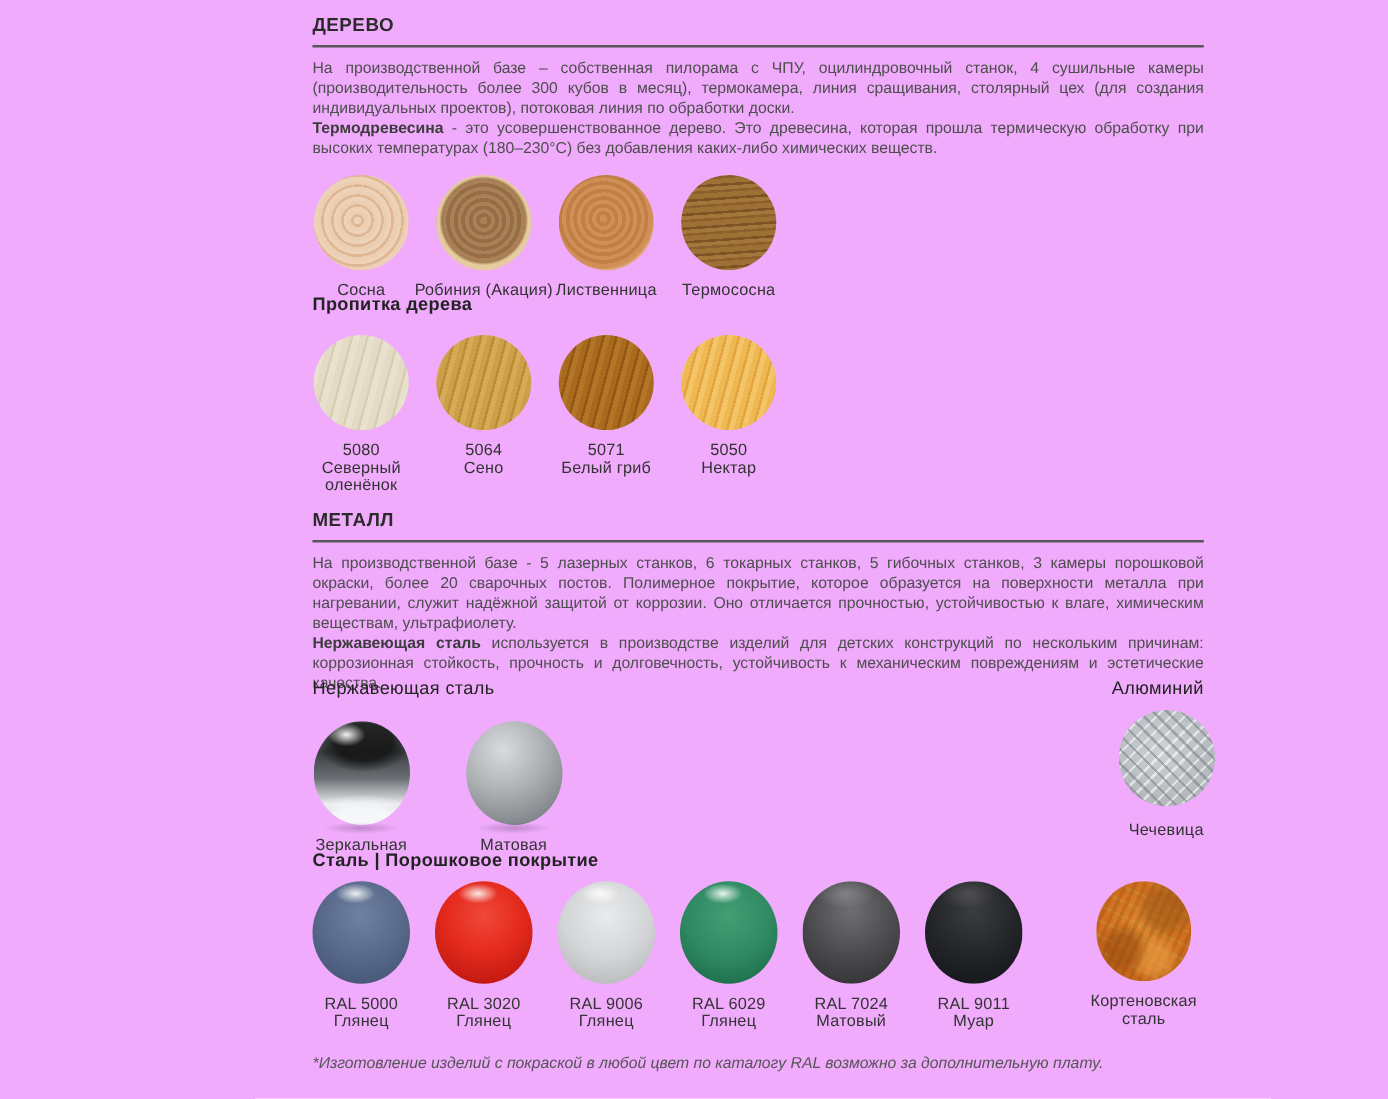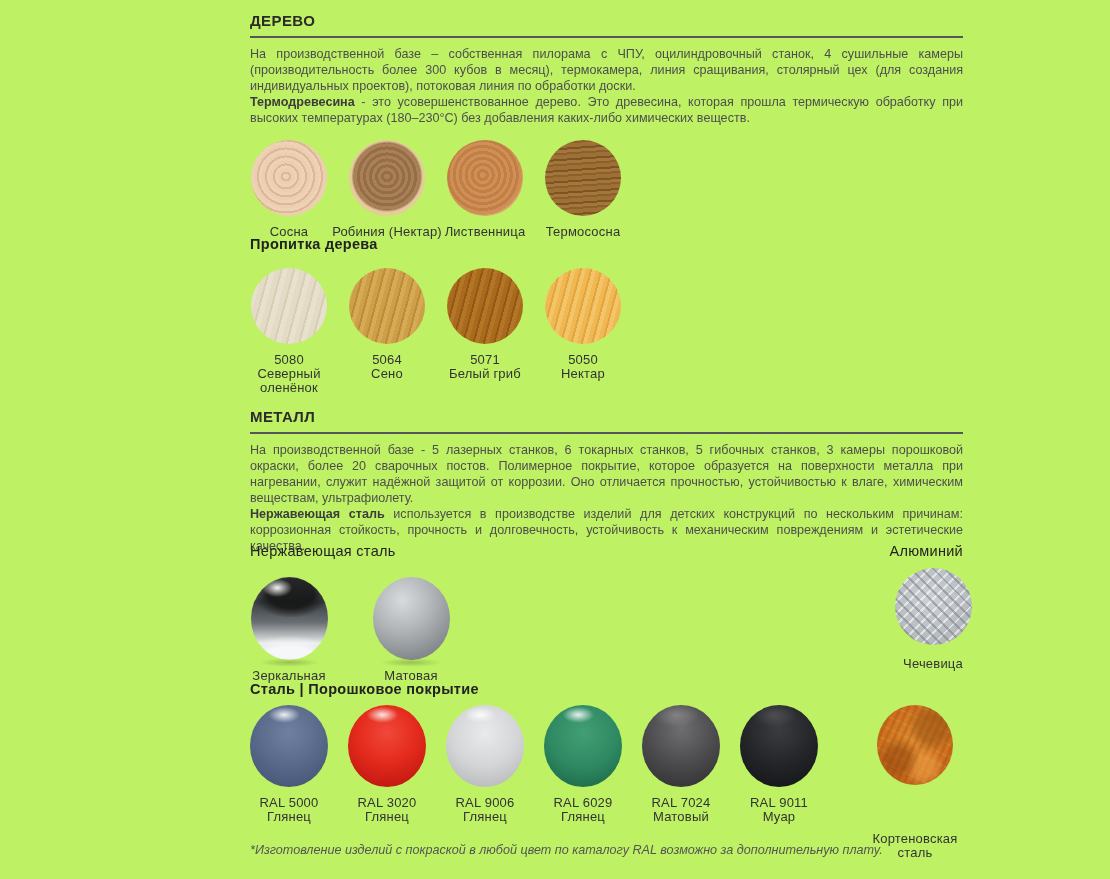--- a/index.html
+++ b/index.html
@@ -1,16 +1,16 @@
 <!DOCTYPE html>
 <html><head>
 <meta charset="utf-8">
 <style>
   html,body{margin:0;padding:0;background:#fff;}
-  .page{position:relative;width:1110px;height:879px;background:#bef264;overflow:hidden;
+  .page{position:relative;width:1110px;height:879px;background:#f0abfc;overflow:hidden;
         font-family:"Liberation Sans","DejaVu Sans",sans-serif;color:#4e4e4e;}
   .col{position:absolute;left:250px;top:0;width:713px;height:879px;}
 
   .sec-header{position:absolute;width:100%;padding-bottom:7px;border-bottom:2.5px solid #55565a;}
   .sec-title{margin:0;font-size:15px;font-weight:bold;letter-spacing:.4px;color:#2b2b2b;}
 
   .body-text{position:absolute;margin:0;width:100%;font-size:12.6px;line-height:16px;
              text-align:justify;color:#4e4e4e;}
   .bold-lead{font-weight:bold;color:#3c3c3c;}
 
@@ -80,21 +80,21 @@
 
   
   .disc-corten{width:76px;height:80px;border-radius:50%;background:
       radial-gradient(circle at 72% 28%, rgba(150,85,20,.55) 0 16%, rgba(0,0,0,0) 30%),
       radial-gradient(circle at 28% 68%, rgba(140,65,12,.5) 0 14%, rgba(0,0,0,0) 28%),
       radial-gradient(circle at 62% 78%, rgba(238,160,70,.6) 0 12%, rgba(0,0,0,0) 26%),
       repeating-linear-gradient(115deg, rgba(138,78,18,.28) 0 3px, rgba(0,0,0,0) 3px 7px),
       repeating-linear-gradient(25deg, rgba(196,170,70,.25) 0 2px, rgba(0,0,0,0) 2px 11px),
       radial-gradient(circle at 50% 45%, #e08a2e 0%, #d2701f 55%, #b45812 100%);}
 
-  .corten-slot{position:absolute;left:626px;top:0;gap:38px;}
+  .corten-slot{position:absolute;left:626px;top:0;}
   .alu-block{position:absolute;}
   .footer-note{position:absolute;margin:0;font-size:12.6px;color:#555;}
 </style>
 </head>
 <body>
 
 <div class="page">
   <div class="col">
 
     <div class="sec-header" style="top:12px;">
@@ -103,21 +103,21 @@
 
     <p class="body-text" style="top:46px;"><span>На производственной базе – собственная пилорама с ЧПУ, оцилиндровочный станок, 4 сушильные камеры (производительность более 300 кубов в месяц), термокамера, линия сращивания, столярный цех (для создания индивидуальных проектов), потоковая линия по обработки доски.</span><br><span class="bold-lead">Термодревесина</span><span> - это усовершенствованное дерево. Это древесина, которая прошла термическую обработку при высоких температурах (180–230°С) без добавления каких-либо химических веществ.</span></p>
 
     <div class="row" style="top:140px;">
       <div class="slot">
         <div class="disc disc-sosna"></div>
         <div class="cap">Сосна</div>
       </div>
       <div class="slot">
         <div class="disc disc-robinia"></div>
-        <div class="cap">Робиния (Нектар)</div>
+        <div class="cap">Робиния (Акация)</div>
       </div>
       <div class="slot">
         <div class="disc disc-larch"></div>
         <div class="cap">Лиственница</div>
       </div>
       <div class="slot">
         <div class="disc disc-thermo"></div>
         <div class="cap">Термососна</div>
       </div>
     </div>

